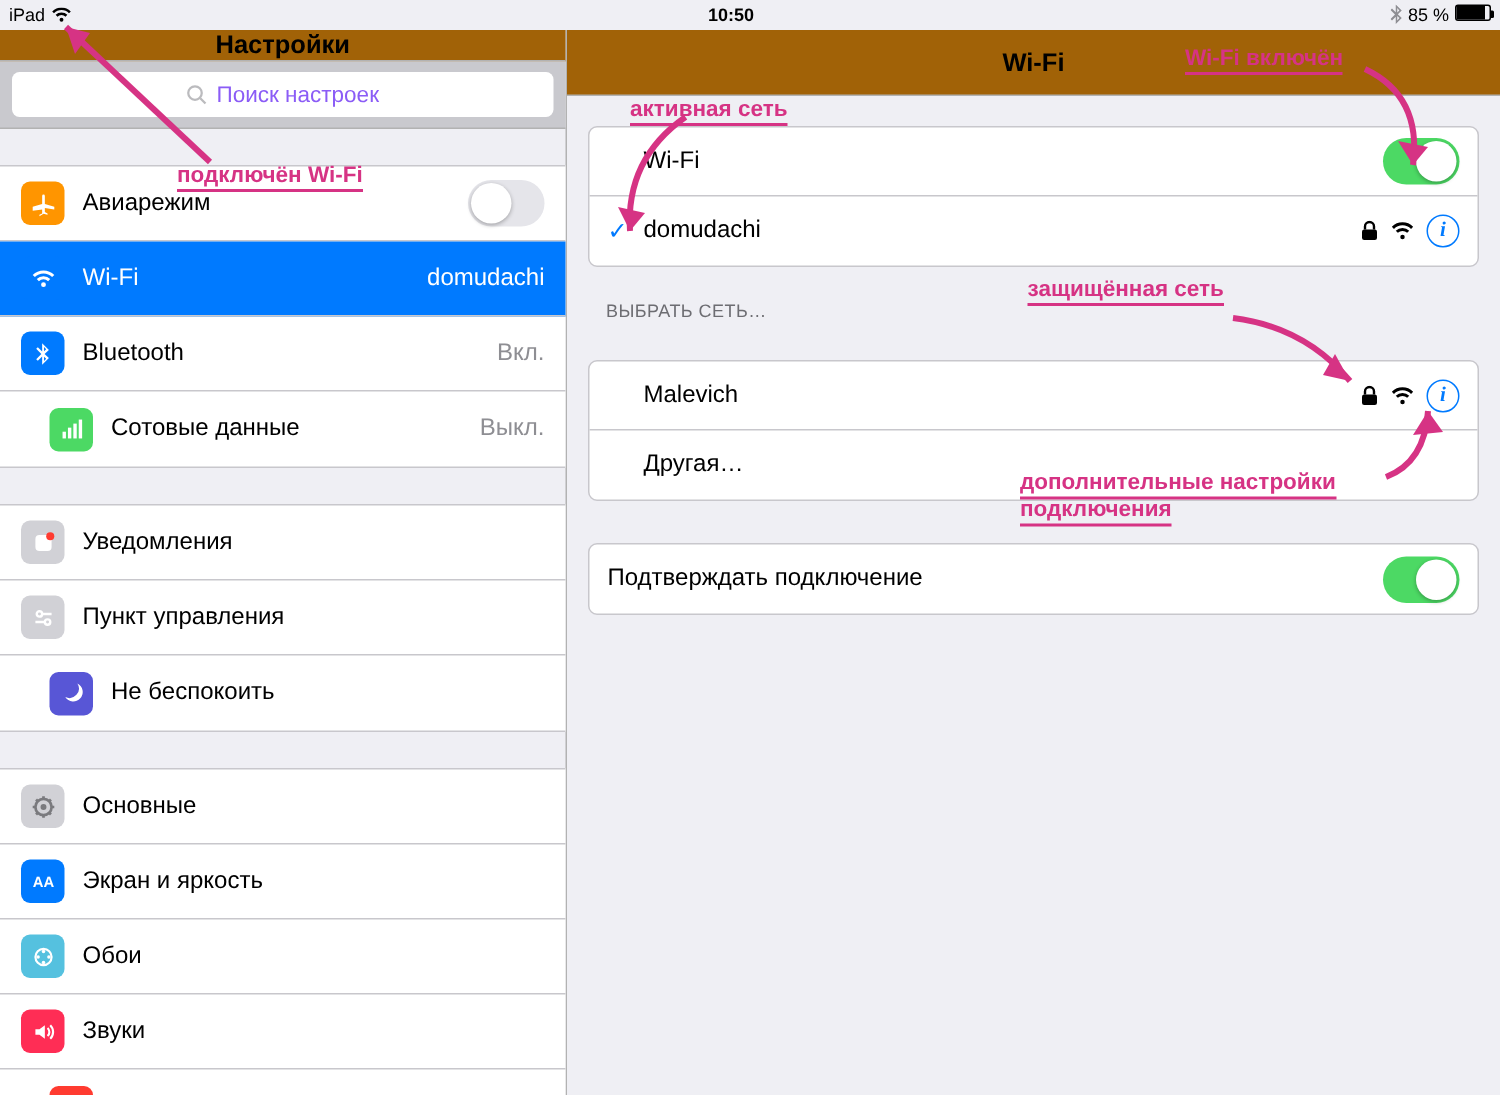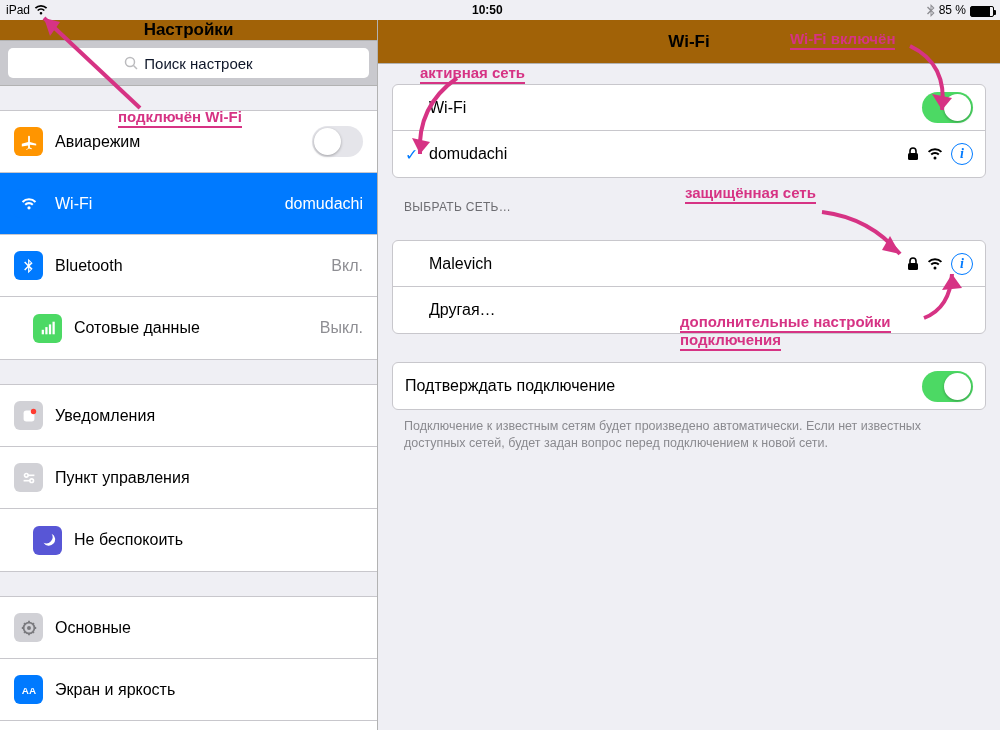--- a/index.html
+++ b/index.html
@@ -9,34 +9,34 @@
   background: #efeff4; overflow: hidden; position: relative;
   color: #000;
 }
 .statusbar {
   position: absolute; left: 0; right: 0; top: 0; height: 20px;
   display: flex; align-items: center; font-size: 12px; color: #000;
   padding: 0 6px; z-index: 3;
 }
 .statusbar .left { flex: 0 0 auto; display: flex; align-items: center; gap: 4px; }
 .statusbar .center { flex: 1; text-align: center; font-weight: 600; }
-.statusbar .right { flex: 0 0 auto; display: flex; align-items: flex-end; gap: 4px; }
+.statusbar .right { flex: 0 0 auto; display: flex; align-items: flex-start; gap: 4px; }
 .sb-wifi svg, .sb-bt svg { display:block; }
 .battery { width: 24px; height: 11px; border: 1px solid #000; border-radius: 2px; position: relative; display:inline-block;}
 .battery:after { content:""; position:absolute; right:-3px; top:3px; width:2px; height:5px; background:#000; border-radius:0 1px 1px 0;}
 .battery i { display:block; height:100%; width:85%; background:#000;}
 .split { position:absolute; top:20px; bottom:0; left:0; right:0; display:flex; }
 .sidebar { width: 378px; border-right: 1px solid #b2b2b2; display:flex; flex-direction:column; background:#efeff4;}
 .detail  { flex:1; display:flex; flex-direction:column; background:#efeff4; position:relative;}
 .navtitle { height: 44px; display:flex; align-items:center; justify-content:center; font-weight:600; font-size:17px; border-bottom:1px solid #b2b2b2; background:#a16207;}
 .search-wrap { background:#c9c9ce; border-bottom:1px solid #b2b2b2; padding:7px 8px;}
-.search { background:#fff; border-radius:5px; height:30px; display:flex; align-items:center; justify-content:center; gap:6px; color:#0f172a; font-size:15px;}
+.search { background:#fff; border-radius:5px; height:30px; display:flex; align-items:center; justify-content:center; gap:6px; color:#8b5cf6; font-size:15px;}
 .search svg { opacity:.6; }
 .group { margin-top: 24px; background:#fff; border-top:1px solid #c8c7cc; border-bottom:1px solid #c8c7cc;}
-.row { display:flex; align-items:center; height:62px; padding:0 14px 0 14px; border-bottom:1px solid #c8c7cc;}
+.row { display:flex; align-items:center; height:50px; padding:0 14px 0 14px; border-bottom:1px solid #c8c7cc;}
 .row:last-child { border-bottom:none;padding-left:33px; }
 .row.active { background:#007aff; color:#fff; }
 .row.active .value { color:#fff; }
 .icon-box { width:29px; height:29px; border-radius:6px; margin-right:12px; display:flex; align-items:center; justify-content:center; flex:0 0 29px;}
 .icon-box svg { width:18px; height:18px; }
 .row .label { flex:1; font-size:16px; white-space:nowrap; overflow:hidden; text-overflow:ellipsis;}
 .row .value { color:#8e8e93; font-size:16px; margin-left:8px;}
 .toggle { width:51px; height:31px; border-radius:16px; background:#e5e5ea; position:relative; transition:background .2s;}
 .toggle.on { background:#4cd964; }
 .toggle .knob { position:absolute; top:2px; width:27px; height:27px; border-radius:50%; background:#fff; box-shadow:0 1px 3px rgba(0,0,0,.3);}
@@ -288,21 +288,20 @@
     </div>
 
     <div class="d-section" style="margin-top:28px;">
       <div class="d-row">
         <span class="net-label" style="margin-left:0">Подтверждать подключение</span>
         <span class="toggle on">
             <span class="knob"></span>
           </span>
       </div>
     </div>
-    <div class="d-footer">Подключение к известным сетям будет произведено автоматически. Если нет известных доступных сетей, будет задан вопрос перед подключением к новой сети.</div>
   </div>
 </div>
 
 <div class="anno" style="left:118px; top:108px;"><span class="anno-underline">подключён Wi-Fi</span></div>
 <svg class="arrow" style="left:20px; top:6px;" width="140" height="110">
     <line x1="120" y1="102" x2="24" y2="12"></line>
     <polygon points="24,12 40,16 30,30"></polygon>
   </svg>
 
 <div class="anno small" style="left:420px; top:64px;"><span class="anno-underline">активная сеть</span></div>

